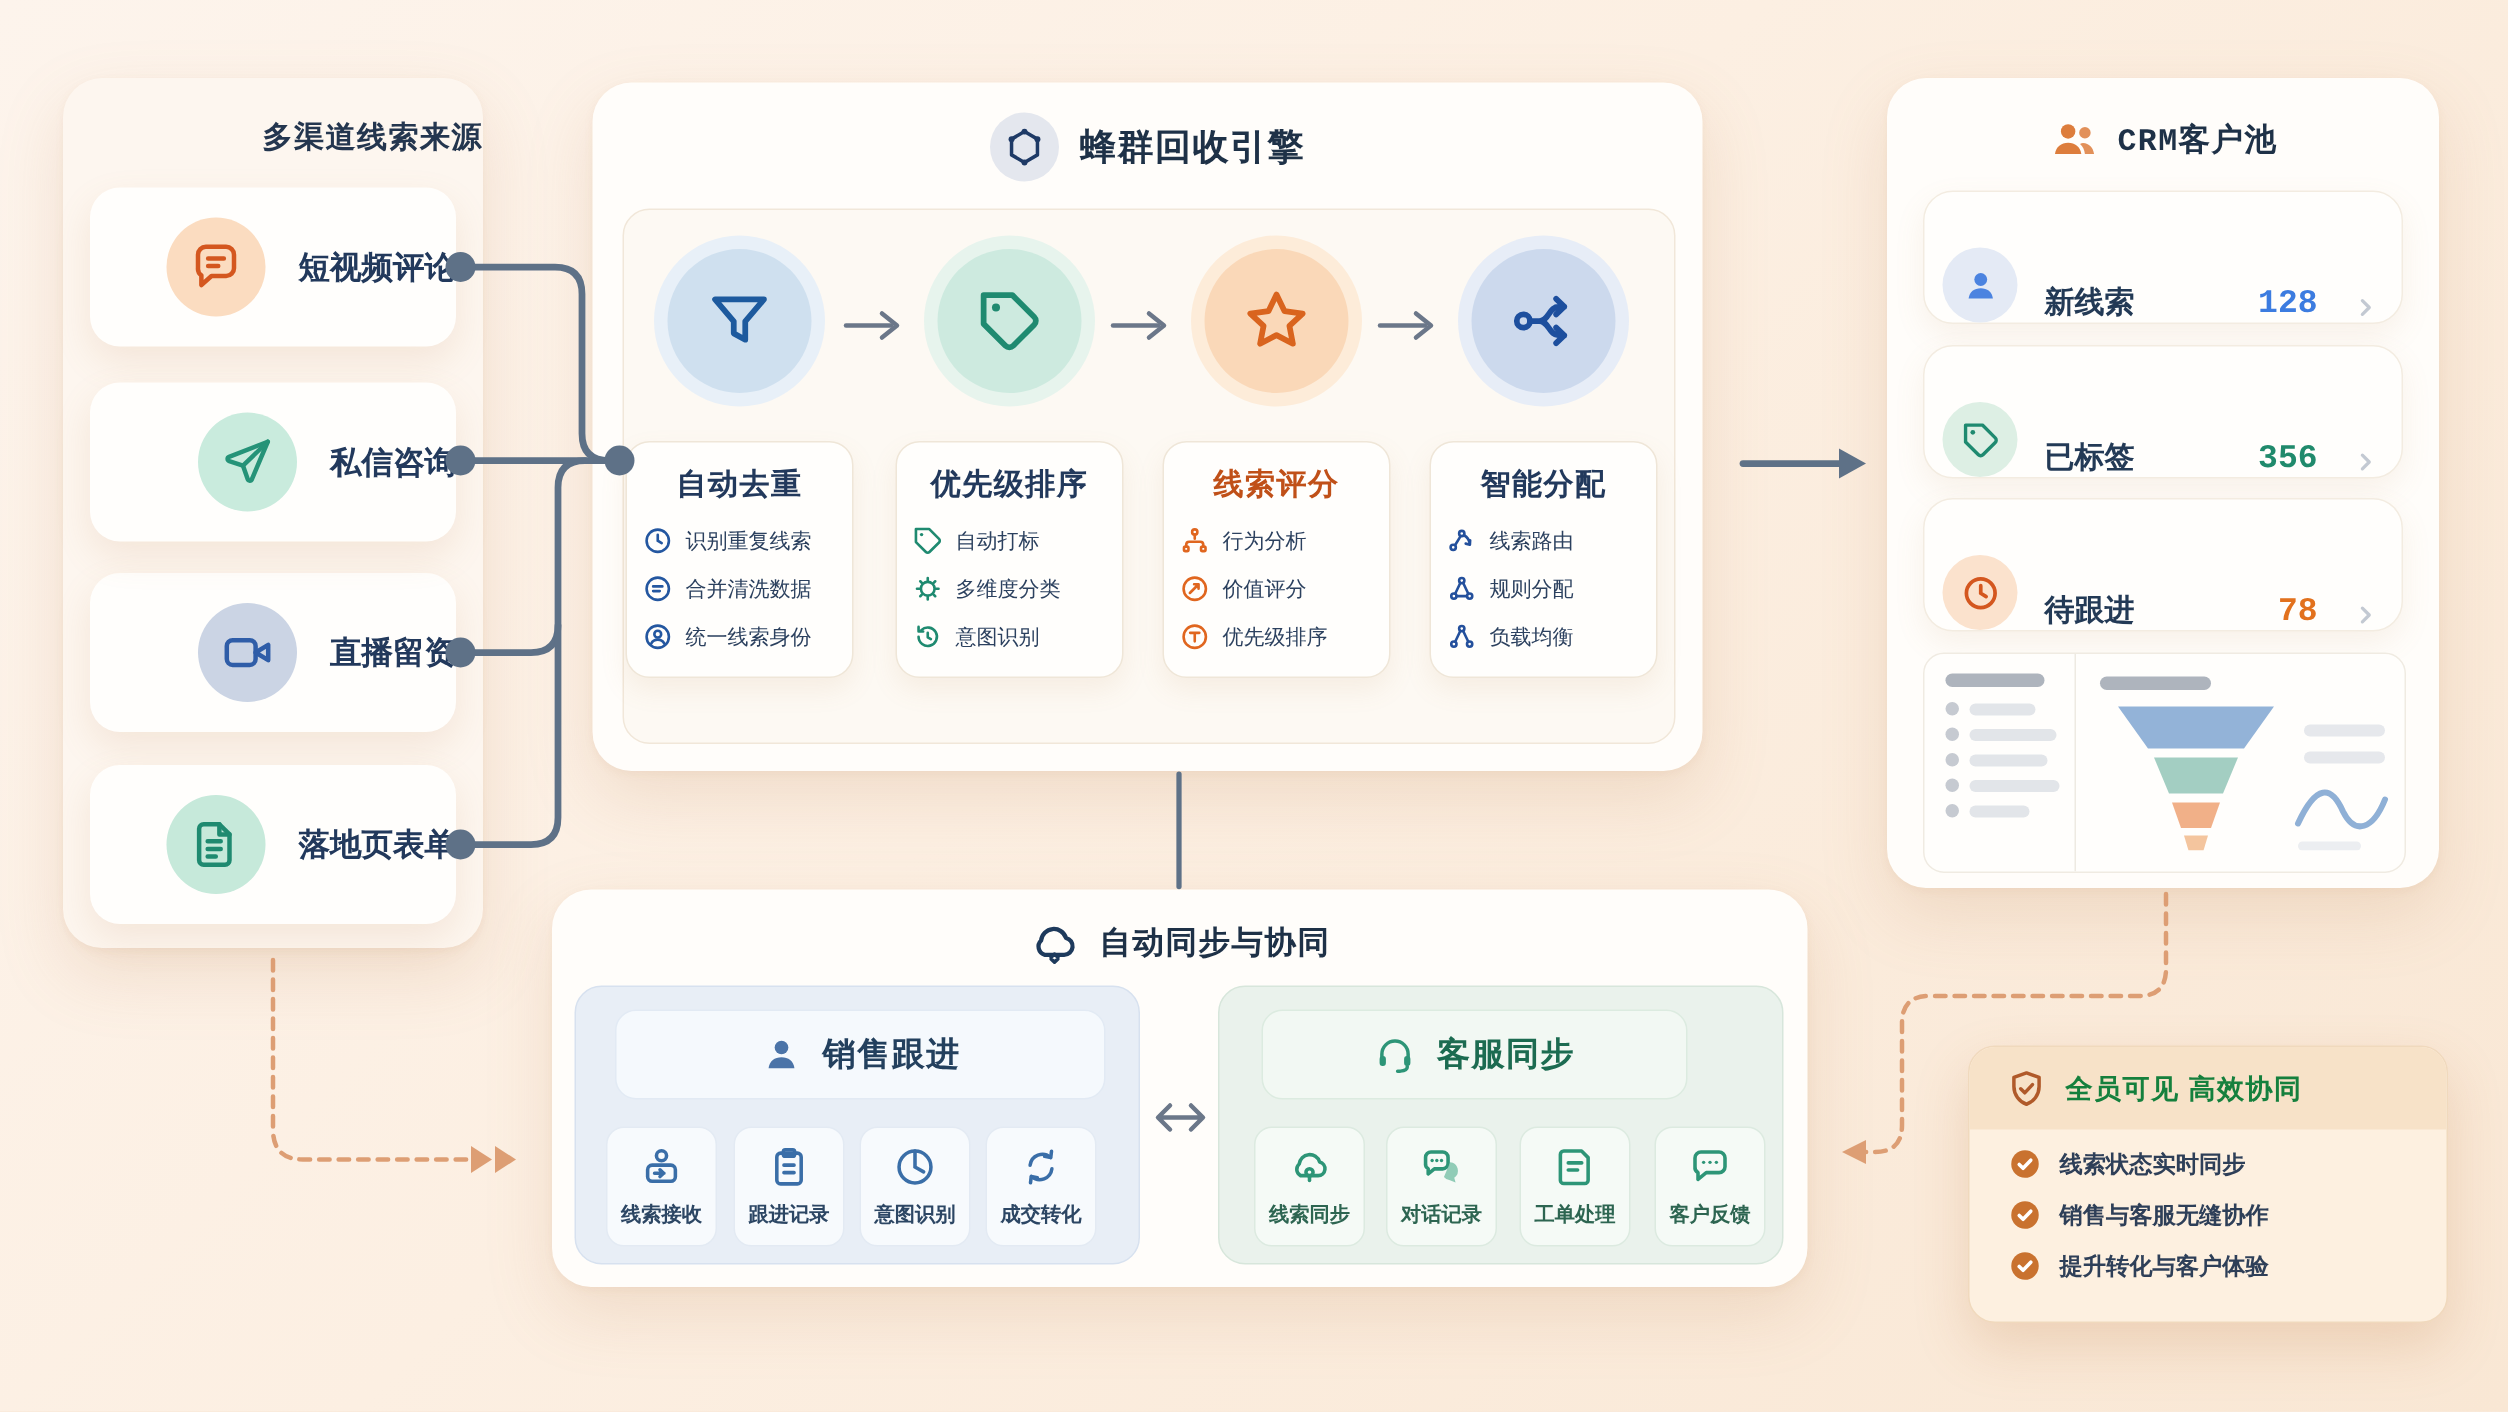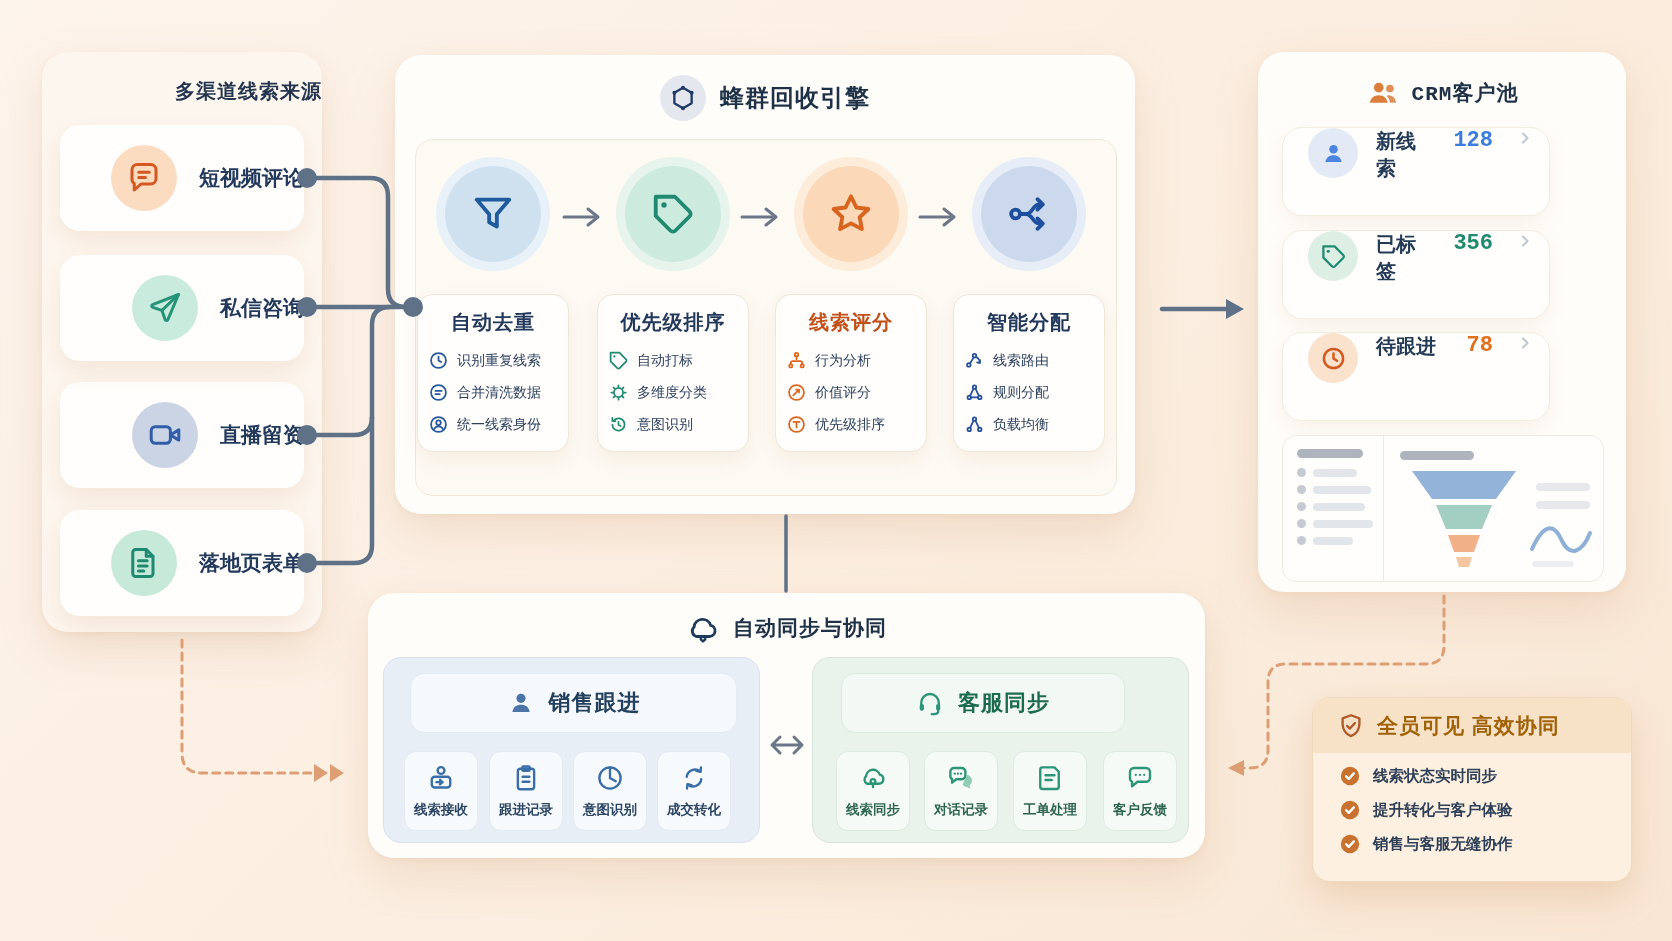--- a/index.html
+++ b/index.html
@@ -60,23 +60,23 @@
   .step-title.orange{color:#c05018;}
   .step-item{display:flex;align-items:center;gap:8px;font-size:14px;color:#2c415f;font-weight:500;}
   .step-item svg{width:21px;height:21px;flex:0 0 auto;}
   .ic-blue{color:#2457a0;} .ic-teal{color:#1f8a70;} .ic-orange{color:#e0661f;} .ic-navy{color:#24509c;}
   .flow-arrow{position:absolute;top:62px;width:46px;height:30px;color:#6b7789;}
   
   .crm-panel{left:1258px;top:52px;width:368px;height:540px;font-family:Liberation Mono, monospace;}
   .crm-header{position:absolute;top:24px;left:0;right:0;display:flex;align-items:center;justify-content:center;gap:12px;}
   .crm-header svg{width:34px;height:34px;color:#dd7d3c;}
   .crm-title{font-size:21px;font-weight:800;color:#1e3147;letter-spacing:1px;}
-  .crm-row{position:absolute;left:24px;width:268px;height:89px;background:#fffefc;border:1px solid #f3ece1;
+  .crm-row{position:absolute;left:24px;width:320px;height:89px;background:#fffefc;border:1px solid #f3ece1;
     border-radius:20px;box-shadow:0 8px 20px rgba(190,135,88,.10);
-    display:flex;align-items:flex-start;padding:0 14px 0 25px;box-sizing:border-box;gap:18px;cursor:pointer;}
+    display:flex;align-items:flex-end;padding:0 14px 0 12px;box-sizing:border-box;gap:18px;cursor:pointer;}
   .row-circ{width:50px;height:50px;border-radius:50%;display:flex;align-items:center;justify-content:center;flex:0 0 auto;}
   .row-circ svg{width:27px;height:27px;}
   .rc-blue{background:#e4eaf5;color:#4b83e0;}
   .rc-green{background:#ddefe4;color:#1f8a70;}
   .rc-orange{background:#fbe2cd;color:#d4571f;}
   .crm-row-label{flex:1;font-size:20px;font-weight:700;color:#233a56;}
   .crm-count{font-size:22px;font-weight:700;margin-right:4px;}
   .cnt-blue{color:#3c7ce0;} .cnt-green{color:#208a6c;} .cnt-orange{color:#e2711d;}
   .chev{width:20px;height:20px;color:#c3c9d2;}
   .dashboard{position:absolute;left:24px;top:383px;width:320px;height:145px;background:#fffefc;
@@ -107,21 +107,21 @@
   .mini-service{background:#f5faf6;border:1px solid #def;border-color:#dceae0;color:#2d9577;}
   .mini svg{width:30px;height:30px;}
   .mini-label{font-size:13.5px;font-weight:600;}
   .ml-navy{color:#2c4664;} .ml-green{color:#2d6551;}
   .lr-arrow{position:absolute;left:396px;top:135px;width:46px;height:34px;color:#6b7789;}
   
   .benefits{position:absolute;left:1312px;top:697px;width:318px;height:183px;border-radius:18px;
     box-shadow:0 16px 36px rgba(190,125,70,.22);overflow:hidden;z-index:1;border:1px solid #f0d9bd;background:#fdf0e0;}
   .benefits-header{height:55px;background:#f7e2c8;display:flex;align-items:center;gap:12px;padding:0 0 0 24px;}
   .benefits-header svg{width:28px;height:28px;color:#b05a2a;}
-  .benefits-title{font-size:21px;font-weight:800;color:#a16207;letter-spacing:1px;}
+  .benefits-title{font-size:18px;font-weight:800;color:#15803d;letter-spacing:1px;}
   .benefit-row{display:flex;align-items:center;gap:12px;padding:0 0 0 26px;margin-top:12px;}
   .benefit-row svg{width:22px;height:22px;flex:0 0 auto;}
   .benefit-text{font-size:15.5px;font-weight:600;color:#2e3f58;}
 </style>
 </head>
 <body>
 
 <div class="canvas">
 
   <svg class="overlay" viewBox="0 0 1672 941">
@@ -579,24 +579,24 @@
           <circle cx="12" cy="12" r="10" fill="#c9722f"></circle>
           <path d="M7.8 12.3l2.8 2.8 5.6-5.9" stroke="#fff" stroke-width="2.6" fill="none" stroke-linecap="round" stroke-linejoin="round"></path>
         </svg>
       <span class="benefit-text">线索状态实时同步</span>
     </div>
     <div class="benefit-row">
       <svg viewBox="0 0 24 24">
           <circle cx="12" cy="12" r="10" fill="#c9722f"></circle>
           <path d="M7.8 12.3l2.8 2.8 5.6-5.9" stroke="#fff" stroke-width="2.6" fill="none" stroke-linecap="round" stroke-linejoin="round"></path>
         </svg>
-      <span class="benefit-text">提升转化与客户体验</span>
+      <span class="benefit-text">销售与客服无缝协作</span>
     </div>
     <div class="benefit-row">
       <svg viewBox="0 0 24 24">
           <circle cx="12" cy="12" r="10" fill="#c9722f"></circle>
           <path d="M7.8 12.3l2.8 2.8 5.6-5.9" stroke="#fff" stroke-width="2.6" fill="none" stroke-linecap="round" stroke-linejoin="round"></path>
         </svg>
-      <span class="benefit-text">销售与客服无缝协作</span>
+      <span class="benefit-text">提升转化与客户体验</span>
     </div>
   </section>
 
 </div>
 
 </body></html>

